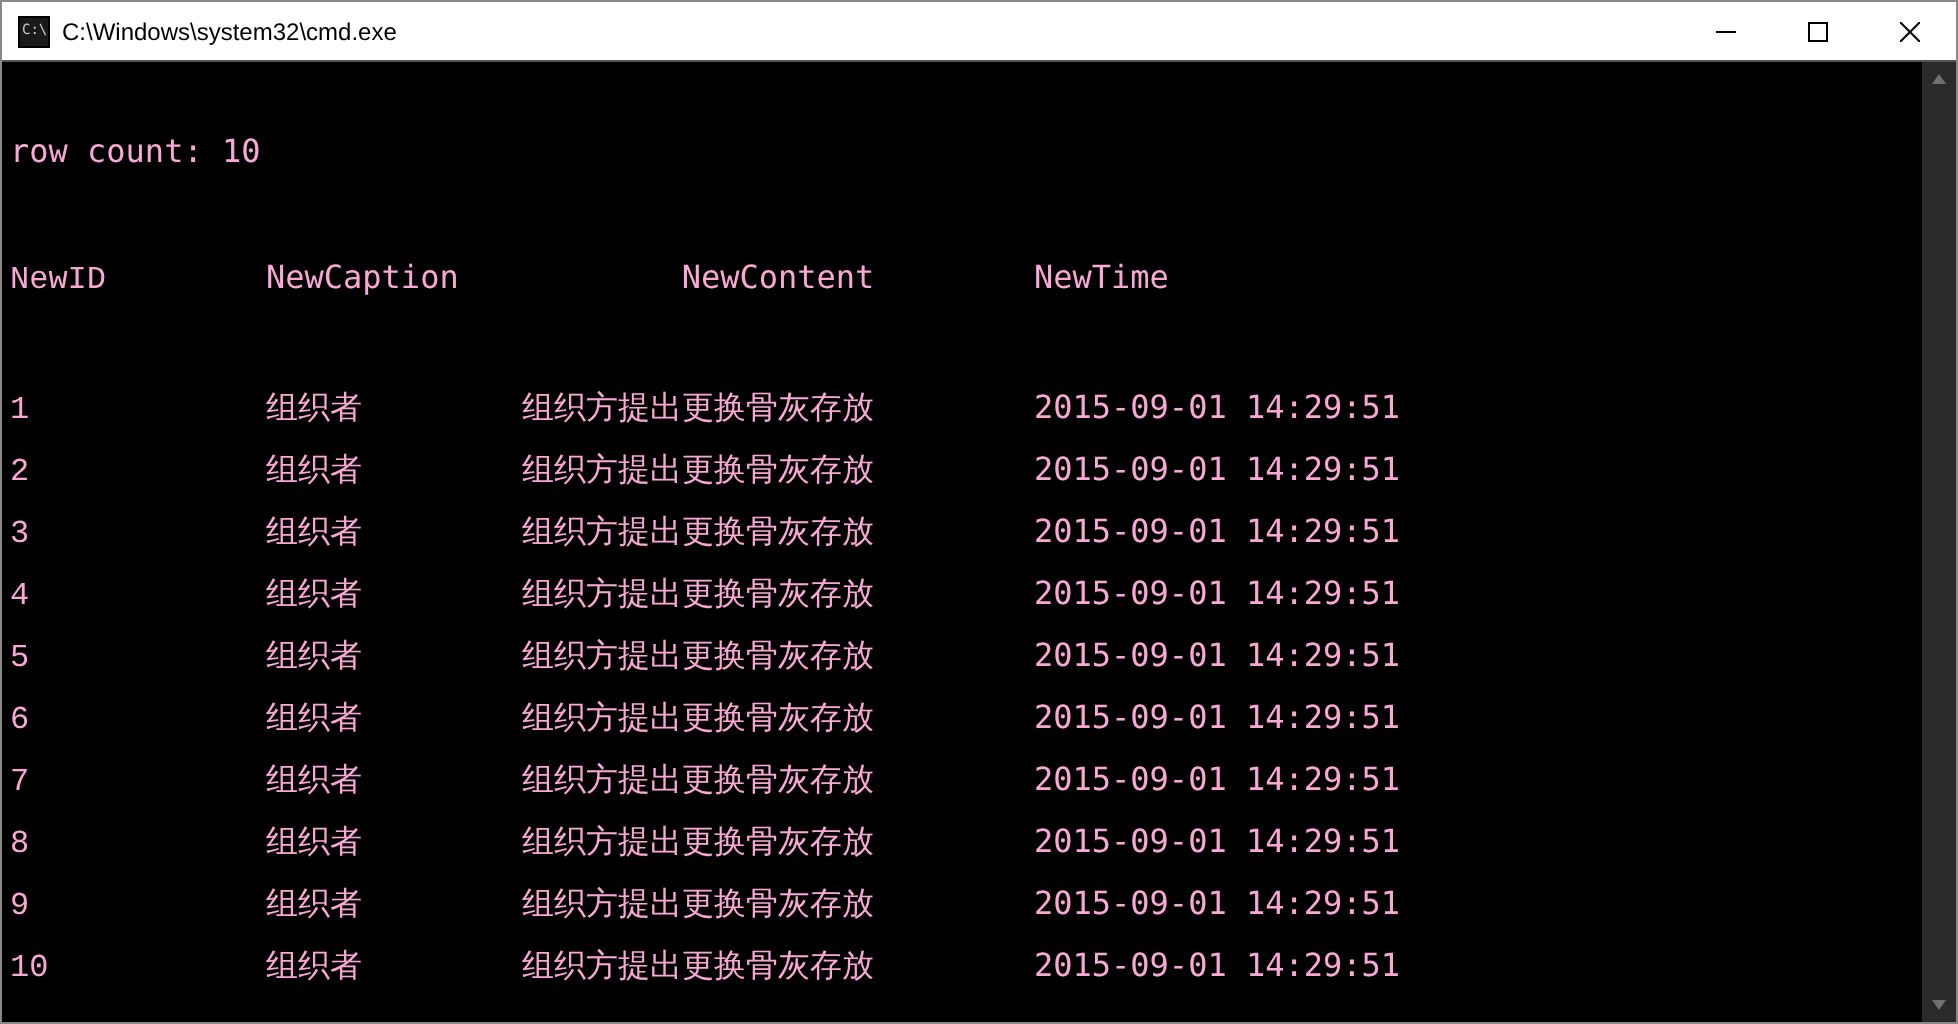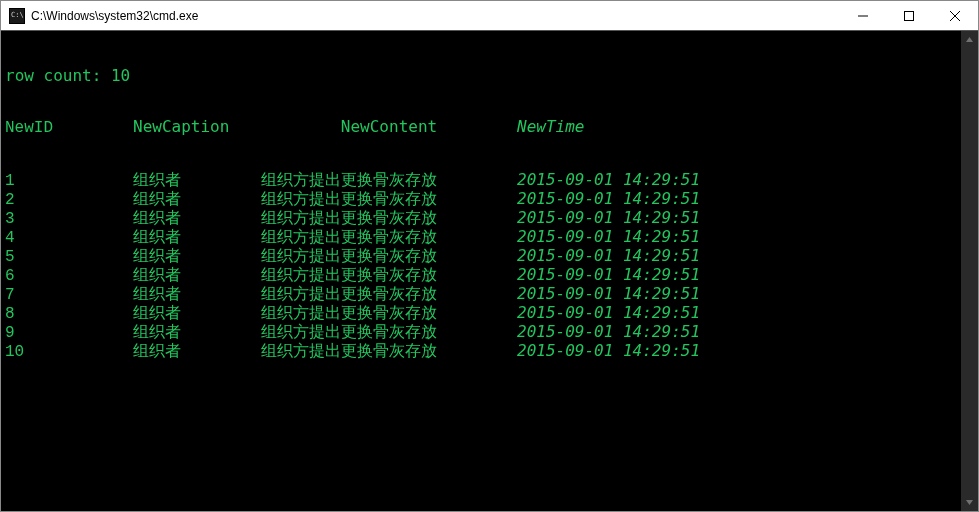--- a/index.html
+++ b/index.html
@@ -41,21 +41,21 @@
       height: 100%;
       display: flex;
       align-items: center;
       justify-content: center;
       font-family: Arial, sans-serif;
     }
     .win-btn svg { display: block; }
     .console {
       height: calc(100% - 30px);
       background: #000;
-      color: #22c55e;
+      color: #f9a8d4;
       font-family: "NSimSun", "SimSun", "Consolas", monospace;
       font-size: 16px;
       line-height: 17px;
       padding: 2px 4px 0 4px;
       position: relative;
       overflow: hidden;
       white-space: pre;
     }
     .scrollbar {
       position: absolute;
@@ -83,22 +83,22 @@
       width: 8px;
       height: 3px;
       background: #fff;
       vertical-align: baseline;
       margin-left: 2px;
       margin-bottom: 1px;
     }
     .header-row span, .data-row span { display: inline-block; }
     .col-id { width: 128px; font-family: Liberation Mono, monospace; }
     .col-caption { width: 128px; }
-    .col-content { width: 256px; }
-    .col-time { width: 200px; font-style: italic; }
+    .col-content { width: 256px; margin-top: 12px; }
+    .col-time { width: 200px; }
   </style>
 </head>
 <body>
 
 <div class="titlebar">
   <span class="titlebar-icon">
     <svg width="16" height="16" viewBox="0 0 16 16">
       <rect x="0" y="0" width="16" height="16" fill="#000"></rect>
       <rect x="1" y="1" width="14" height="14" fill="#1a1a1a"></rect>
       <text x="2" y="9" font-size="7" fill="#ccc" font-family="monospace">C:\</text>

